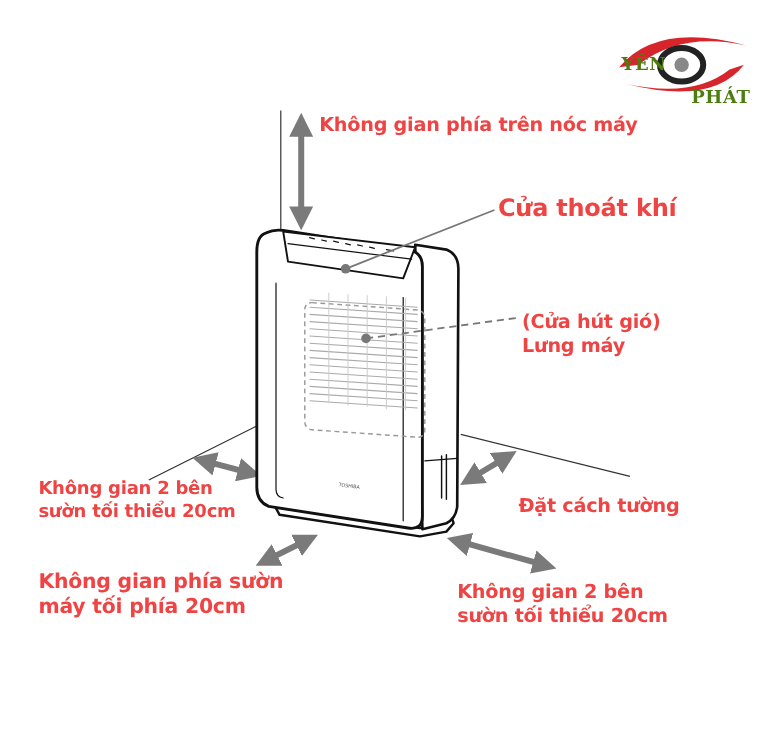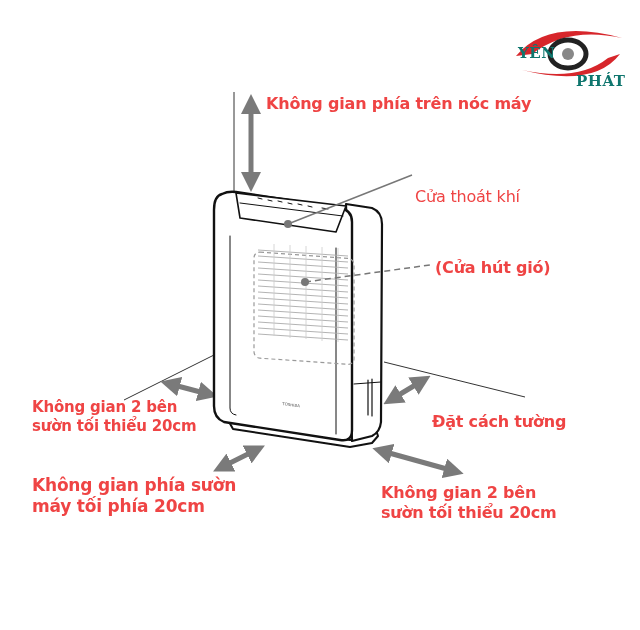--- a/index.html
+++ b/index.html
@@ -1,22 +1,22 @@
 <!DOCTYPE html>
 <html><head>
 <meta charset="utf-8">
 <style>
   html, body { margin:0; padding:0; background:#ffffff; }
   body { width:640px; height:630px; position:relative; overflow:hidden;
          font-family:"DejaVu Sans", sans-serif; color:#111; }
   svg.scene { position:absolute; left:0; top:0; }
   .lbl { position:absolute; font-weight:bold; font-size:16px; line-height:20px; color:#ef4444; white-space:nowrap; letter-spacing:-0.2px; }
-  .lbl.normal { font-weight:normal; font-size:16px;margin-top:24px; }
+  .lbl.normal { font-weight:bold; font-size:20px; }
   .logo { position:absolute; left:508px; top:24px; width:124px; height:58px; }
-  .logo-text { position:absolute; left:10px; top:20px; font-family:"DejaVu Serif", serif; font-weight:bold; font-size:15px; color:#0f766e; letter-spacing:0.5px; }
+  .logo-text { position:absolute; left:10px; top:20px; font-family:"DejaVu Serif", serif; font-weight:bold; font-size:15px; color:#4d7c0f; letter-spacing:0.5px; }
 </style>
 </head>
 <body>
 
 <svg class="scene" width="640" height="630" viewBox="0 0 640 630" xmlns="http://www.w3.org/2000/svg">
   <defs>
     <marker id="ah" viewBox="0 0 10 10" refX="5" refY="5" markerWidth="4" markerHeight="4" orient="auto-start-reverse">
       <path d="M0,0 L10,5 L0,10 z" fill="#7a7a7a"></path>
     </marker>
   </defs>
@@ -113,20 +113,21 @@
 </div>
 
 <div class="lbl" style="left:266px; top:94px;">
   <div>Không gian phía trên nóc máy</div>
 </div>
 
 <div class="lbl normal" style="left:415px; top:163px;">Cửa thoát khí</div>
 
 <div class="lbl" style="left:435px; top:258px;">
   <div>(Cửa hút gió)</div>
+  <div>Lưng máy</div>
 </div>
 
 <div class="lbl" style="left:32px; top:398px; font-size:15px; line-height:19px;">
   <div>Không gian 2 bên</div>
   <div>sườn  tối thiểu 20cm</div>
 </div>
 
 <div class="lbl" style="left:432px; top:412px;">
   <div>Đặt cách tường</div>
 </div>

